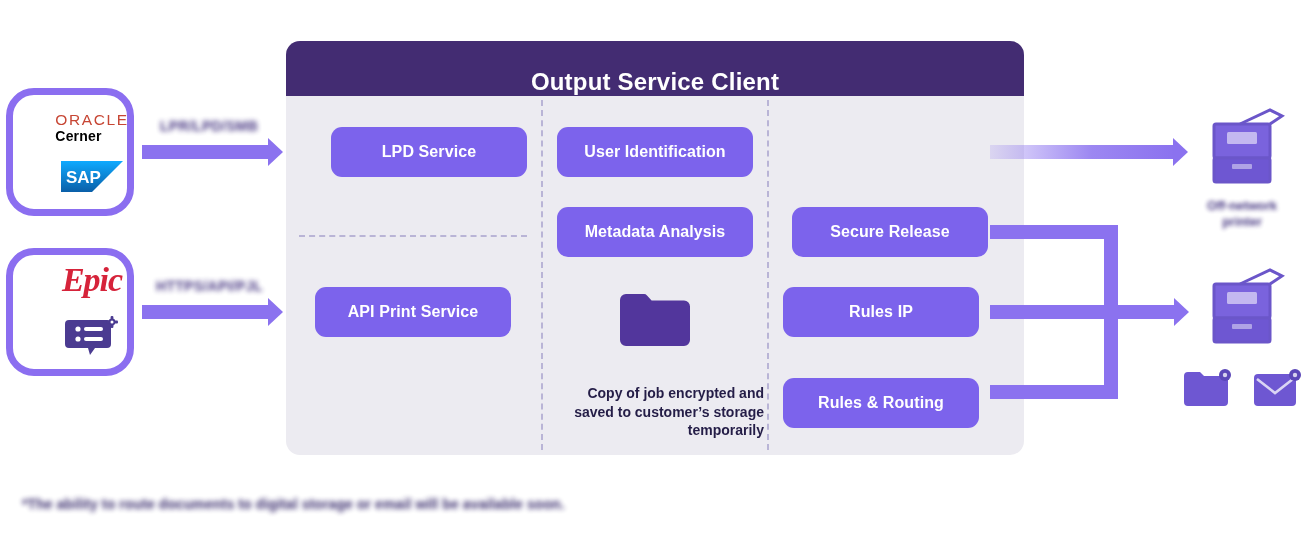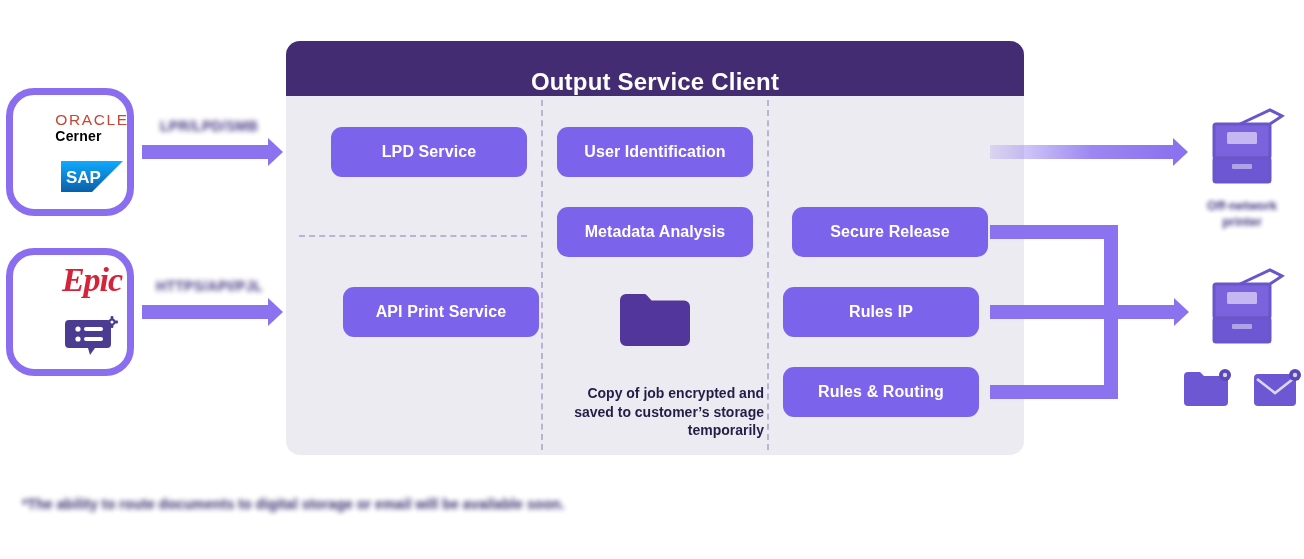--- a/index.html
+++ b/index.html
@@ -200,21 +200,21 @@
     <span class="title">Output Service Client</span>
   </div>
 
   <div class="vdash" style="left:541px;top:100px;height:350px;"></div>
   <div class="vdash" style="left:767px;top:100px;height:350px;"></div>
   <div class="hdash" style="left:299px;top:235px;width:228px;"></div>
 
   <div class="chip" style="left:331px;top:127px;">
     <span>LPD Service</span>
   </div>
-  <div class="chip" style="left:343px;top:287px;align-items:center;">
+  <div class="chip" style="left:315px;top:287px;align-items:center;">
     <span>API Print Service</span>
   </div>
 
   <div class="chip" style="left:557px;top:127px;">
     <span>User Identification</span>
   </div>
   <div class="chip" style="left:557px;top:207px;">
     <span>Metadata Analysis</span>
   </div>
 
@@ -224,21 +224,21 @@
     </svg>
   </div>
   <div id="folder-caption">Copy of job encrypted and saved to customer’s storage temporarily</div>
 
   <div class="chip" style="left:783px;top:207px;margin-left:9px;">
     <span>Secure Release</span>
   </div>
   <div class="chip" style="left:783px;top:287px;">
     <span>Rules IP</span>
   </div>
-  <div class="chip" style="left:783px;top:367px;">
+  <div class="chip" style="left:783px;top:378px;">
     <span>Rules &amp; Routing</span>
   </div>
 
   <div class="arrow-h arrow-fade" style="left:990px;top:145px;width:185px;"></div>
 
   <div class="bus" style="left:990px;top:225px;width:128px;height:14px;"></div>
   <div class="bus" style="left:990px;top:305px;width:128px;height:14px;"></div>
   <div class="bus" style="left:990px;top:385px;width:128px;height:14px;"></div>
   <div class="bus" style="left:1104px;top:225px;width:14px;height:174px;"></div>
 

